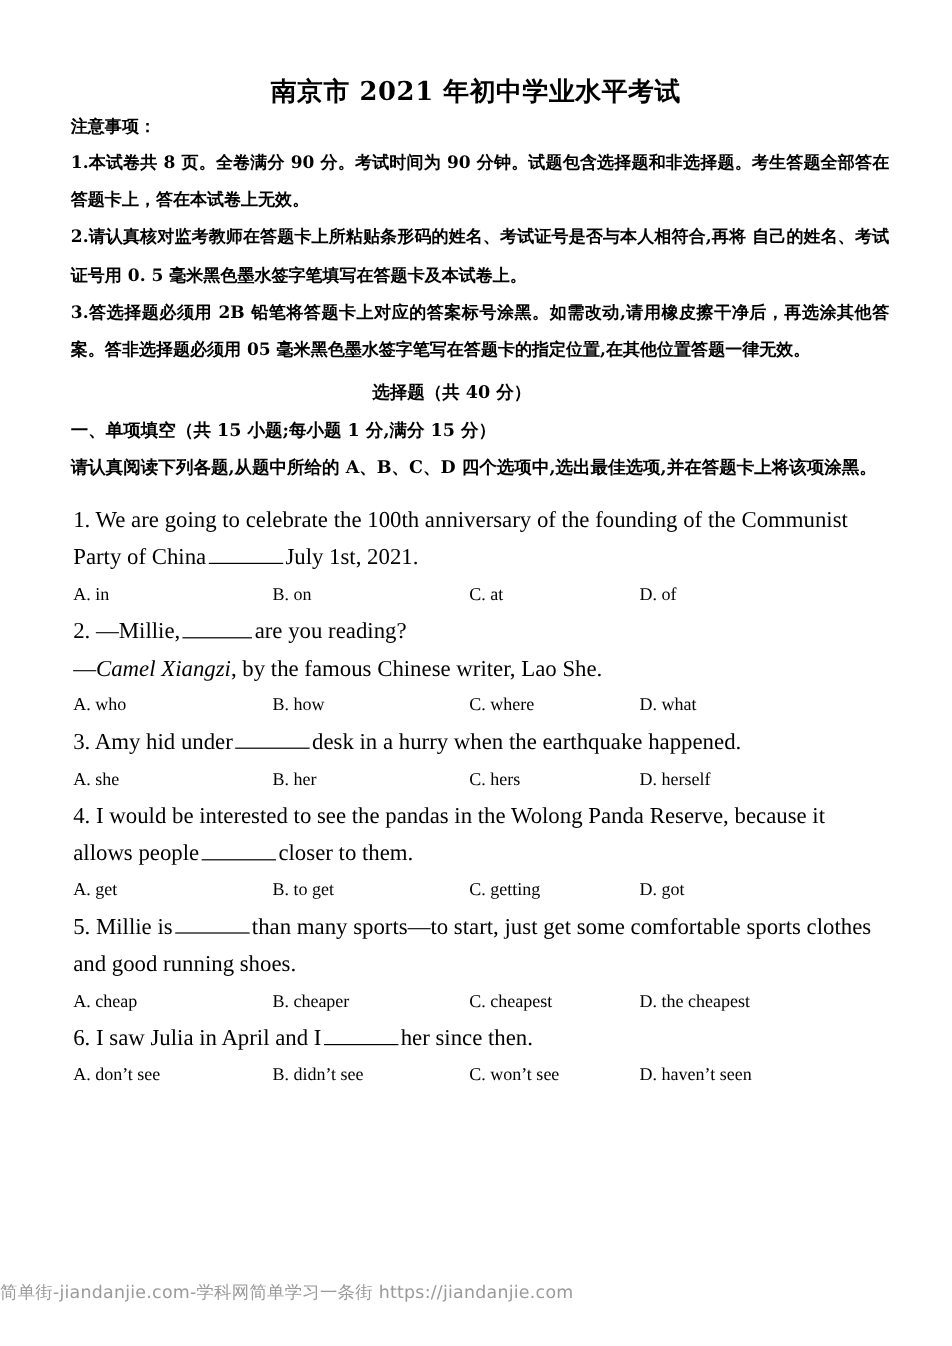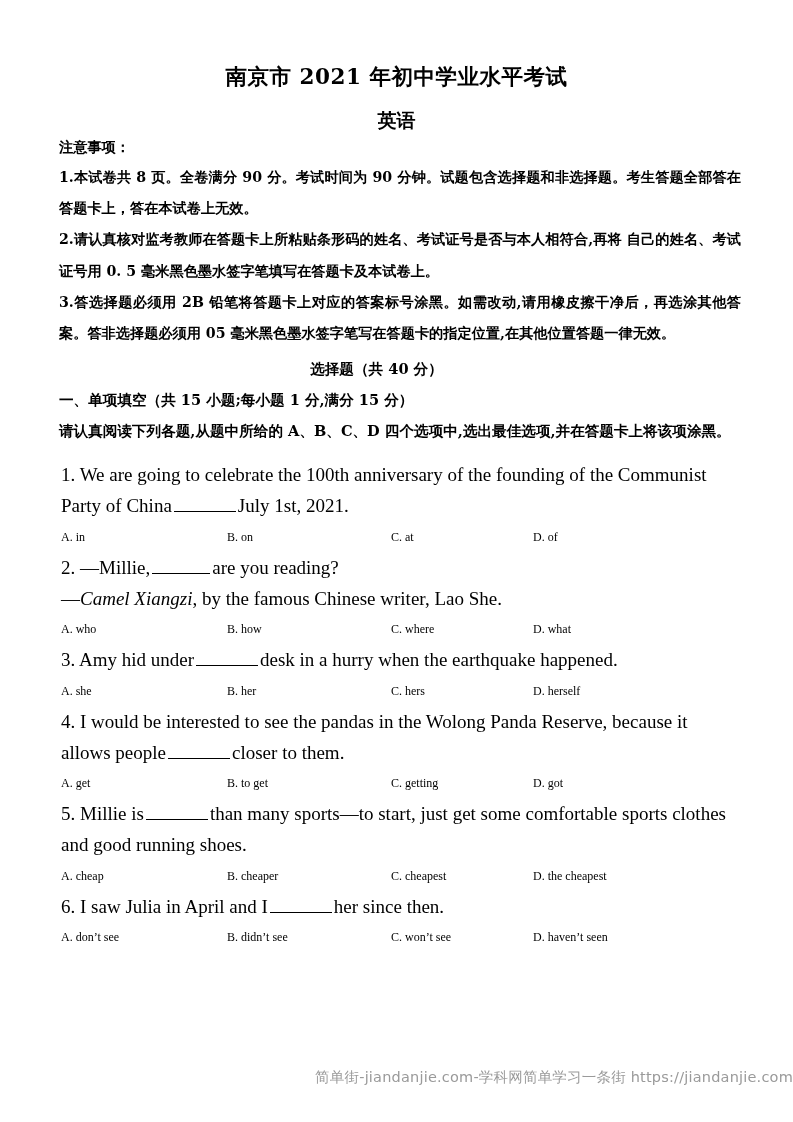--- a/index.html
+++ b/index.html
@@ -124,54 +124,53 @@
     vertical-align: baseline;
   }
   .blank.narrow { width: 58px; }
   em.title-italic { font-style: italic; }
 
   .q-opts {
     display: block;
     position: relative;
     height: 30.8px;
     font-family: "Liberation Serif", "DejaVu Serif", serif;
-    font-size: 12px;
+    font-size: 15px;
     line-height: 30.8px;
   }
   .q-opts span {
     position: absolute;
     top: 0;
     white-space: nowrap;
   }
   .opt-a { left: 0px; }
   .opt-b { left: 166px; }
   .opt-c { left: 330px; }
   .opt-d { left: 472px; }
 
   
   .watermark {
     position: absolute;
     left: 0;
     top: 1068px;
     width: 793px;
-    text-align: right;
+    text-align: left;
     font-family: "DejaVu Sans", "Liberation Sans", sans-serif;
     font-size: 14.5px;
     color: #9a9a9a;
     letter-spacing: 0.2px;
     white-space: nowrap;
   }
 </style>
 </head>
 <body>
 
 <div class="page">
 
   <h1 class="doc-title">南京市 2021 年初中学业水平考试</h1>
-  <h2 class="doc-subtitle">英语</h2>
 
   <div class="notes">
     <p class="note-head">注意事项：</p>
     <p class="note-block">1.本试卷共 8 页。全卷满分 90 分。考试时间为 90 分钟。试题包含选择题和非选择题。考生答题全部答在答题卡上，答在本试卷上无效。</p>
     <p class="note-block">2.请认真核对监考教师在答题卡上所粘贴条形码的姓名、考试证号是否与本人相符合,再将 自己的姓名、考试证号用 0. 5 毫米黑色墨水签字笔填写在答题卡及本试卷上。</p>
     <p class="note-block">3.答选择题必须用 2B 铅笔将答题卡上对应的答案标号涂黑。如需改动,请用橡皮擦干净后，再选涂其他答案。答非选择题必须用 05 毫米黑色墨水签字笔写在答题卡的指定位置,在其他位置答题一律无效。</p>
   </div>
 
   <p class="section-center">选择题（共 40 分）</p>
   <p class="section-left">一、单项填空（共 15 小题;每小题 1 分,满分 15 分）</p>

